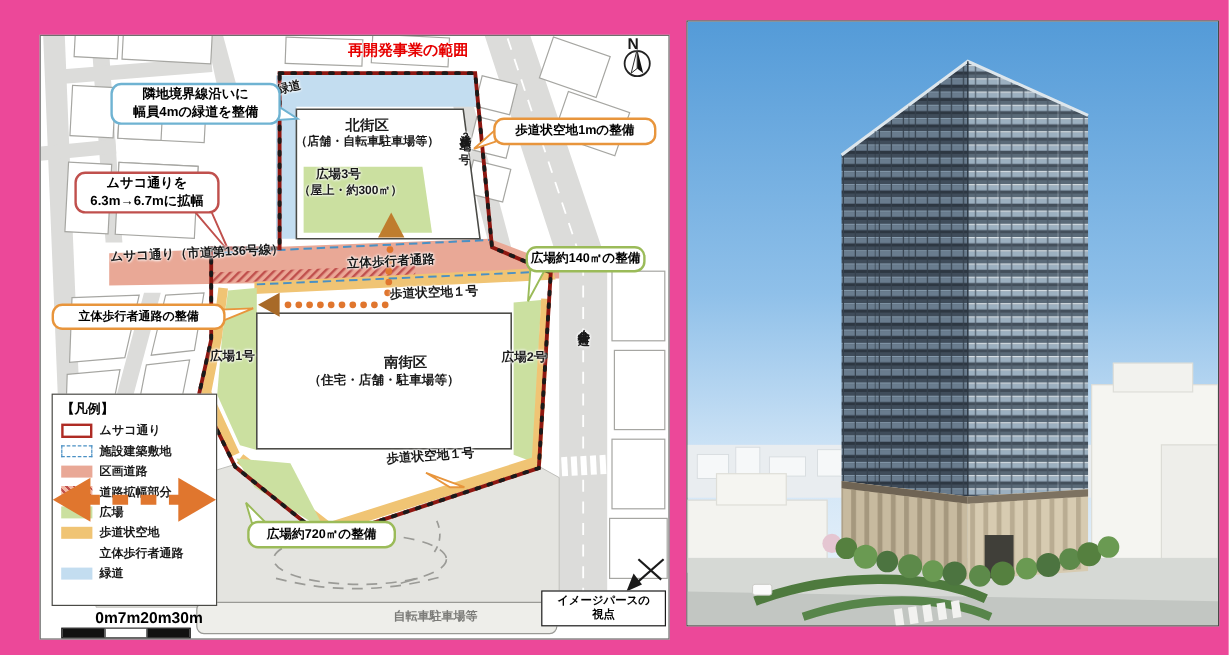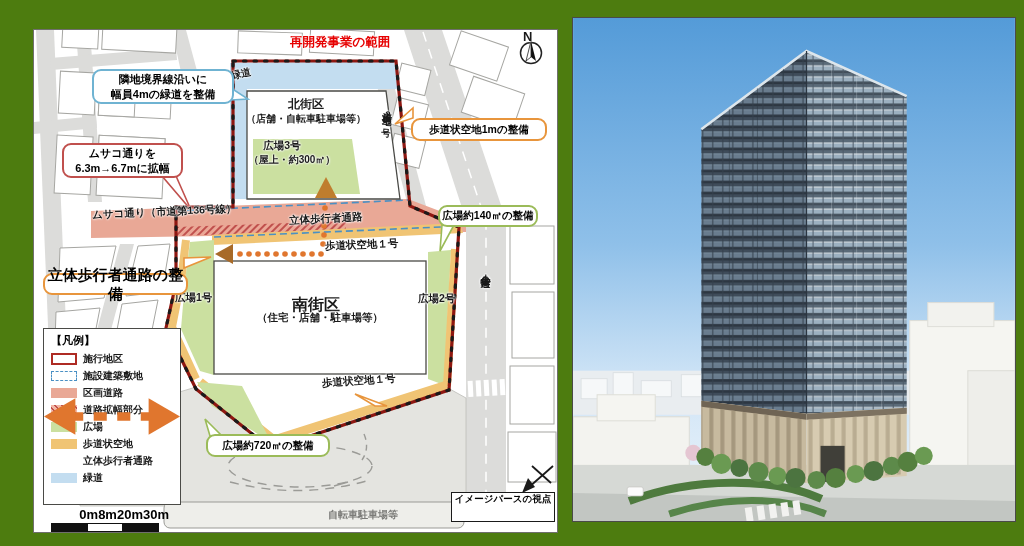--- a/index.html
+++ b/index.html
@@ -1,16 +1,16 @@
 <!DOCTYPE html>
 <html><head>
 <meta charset="utf-8">
 <style>
   html,body{margin:0;padding:0;background:#ffffff;}
-  .stage{position:relative;width:1024px;height:546px;background:#4d7c0f;overflow:hidden;
+  .stage{position:relative;width:1024px;height:546px;background:#ec4899;overflow:hidden;
          font-family:"Liberation Sans","DejaVu Sans",sans-serif;}
   .panel{position:absolute;background:#ffffff;box-sizing:border-box;}
   .panel.map{left:33px;top:29px;width:525px;height:504px;border:1px solid #6f6f6d;}
   .panel.render{left:572px;top:17px;width:444px;height:505px;border:1.5px solid #4a4a48;}
   .panel svg{position:absolute;left:0;top:0;width:100%;height:100%;}
 
   
   .ml{position:absolute;color:#1a1a1a;font-weight:700;white-space:nowrap;z-index:2;
       text-shadow:0 0 2px #fff,0 0 2px #fff,0 0 3px #fff;line-height:1.1;}
   .ml.center{text-align:center;}
@@ -22,46 +22,46 @@
   .t-north-name{left:192px;top:68px;width:160px;font-size:12px;}
   .t-north-use{left:172px;top:83px;width:200px;font-size:10px;}
   .t-plaza3-name{left:198px;top:110px;width:100px;font-size:10.5px;}
   .t-plaza3-note{left:188px;top:124px;width:140px;font-size:10px;}
   .t-hodo2{left:348px;top:74px;font-size:9.5px;transform:rotate(4deg);}
   .t-musako{left:58px;top:176px;font-size:10.5px;transform:rotate(-2.5deg);}
   .t-deckroad{left:255px;top:183px;font-size:10.5px;transform:rotate(-3deg);}
   .t-hodo1top{left:291px;top:209px;font-size:10.5px;transform:rotate(-2deg);}
   .t-plaza1{left:141px;top:262px;font-size:10.5px;}
   .t-plaza2{left:384px;top:263px;font-size:10.5px;}
-  .t-south-name{left:202px;top:266px;width:160px;font-size:16px;}
+  .t-south-name{left:224px;top:266px;width:160px;font-size:12px;}
   .t-south-use{left:176px;top:282px;width:220px;font-size:10.5px;}
   .t-hodo1bot{left:288px;top:345px;font-size:10.5px;transform:rotate(-4deg);}
   .t-koganei{left:446px;top:236px;font-size:10px;}
   .t-station{left:269px;top:479px;width:120px;font-size:10px;color:#7b7b78;text-shadow:none;}
 
   
   .callout{position:absolute;background:#fff;border:2px solid;border-radius:9px;
            font-weight:700;text-align:center;display:flex;flex-direction:column;
            justify-content:center;box-sizing:border-box;z-index:3;line-height:1.3;}
   .c-blue{border-color:#6fb3d2;}
   .c-red{border-color:#c0504d;}
-  .c-orange{border-color:#e8953c;margin-top:20px;}
+  .c-orange{border-color:#e8953c;}
   .c-green{border-color:#9bbb59;}
   .co-greenway{left:58px;top:39px;width:142px;height:35px;font-size:11px;}
   .co-musako{left:28px;top:113px;width:121px;height:35px;font-size:11px;}
   .co-hodo1m{left:377px;top:68px;width:136px;height:23px;font-size:10.5px;}
   .co-140{left:404px;top:175px;width:100px;height:22px;font-size:10.5px;}
-  .co-deck{left:9px;top:223px;width:145px;height:22px;font-size:15px;}
+  .co-deck{left:9px;top:223px;width:145px;height:22px;font-size:10px;}
   .co-3m{left:337px;top:374px;width:132px;height:23px;font-size:10.5px;}
   .co-720{left:172px;top:404px;width:124px;height:23px;font-size:10.5px;}
 
   
   .viewpoint{position:absolute;left:417px;top:462px;width:102px;height:28px;background:#fff;
              border:1.5px solid #1a1a1a;font-size:9.5px;font-weight:700;text-align:center;
-             line-height:1.3;display:flex;justify-content:center;z-index:3;}
+             line-height:1.3;display:flex;flex-direction:column;justify-content:center;z-index:3;}
 
   
   .legend{position:absolute;left:9px;top:298px;width:138px;height:177px;background:#fff;
           border:1.2px solid #4a4a46;box-sizing:border-box;padding:4px 7px;z-index:4;}
   .legend-title{font-size:11px;font-weight:700;margin-bottom:2px;}
   .lrow{display:flex;align-items:center;gap:6px;height:17px;}
   .lrow .lbl{font-size:10px;font-weight:600;color:#1a1a1a;white-space:nowrap;}
   .sw{width:26px;height:10px;box-sizing:border-box;flex:0 0 26px;}
   .sw-district{background:#fff;border:2.5px solid #ae2b24;height:12px;}
   .sw-site{background:#fff;border:1.5px dashed #4a90c4;}
@@ -276,21 +276,21 @@
 
     <div class="viewpoint">
       <span>イメージパースの</span>
       <span>視点</span>
     </div>
 
     <div class="legend">
       <div class="legend-title">【凡例】</div>
       <div class="lrow">
         <span class="sw sw-district"></span>
-        <span class="lbl">施行地区</span>
+        <span class="lbl">ムサコ通り</span>
       </div>
       <div class="lrow">
         <span class="sw sw-site"></span>
         <span class="lbl">施設建築敷地</span>
       </div>
       <div class="lrow">
         <span class="sw sw-road"></span>
         <span class="lbl">区画道路</span>
       </div>
       <div class="lrow">
@@ -314,21 +314,21 @@
           </svg>
         </span>
         <span class="lbl">立体歩行者通路</span>
       </div>
       <div class="lrow">
         <span class="sw sw-ryokudo"></span>
         <span class="lbl">緑道</span>
       </div>
       <div class="scale-labels">
         <span>0m</span>
-        <span>8m</span>
+        <span>7m</span>
         <span>20m</span>
         <span>30m</span>
       </div>
       <div class="scale-bar">
         <span class="seg b"></span>
         <span class="seg w"></span>
         <span class="seg b"></span>
       </div>
     </div>
   </section>

